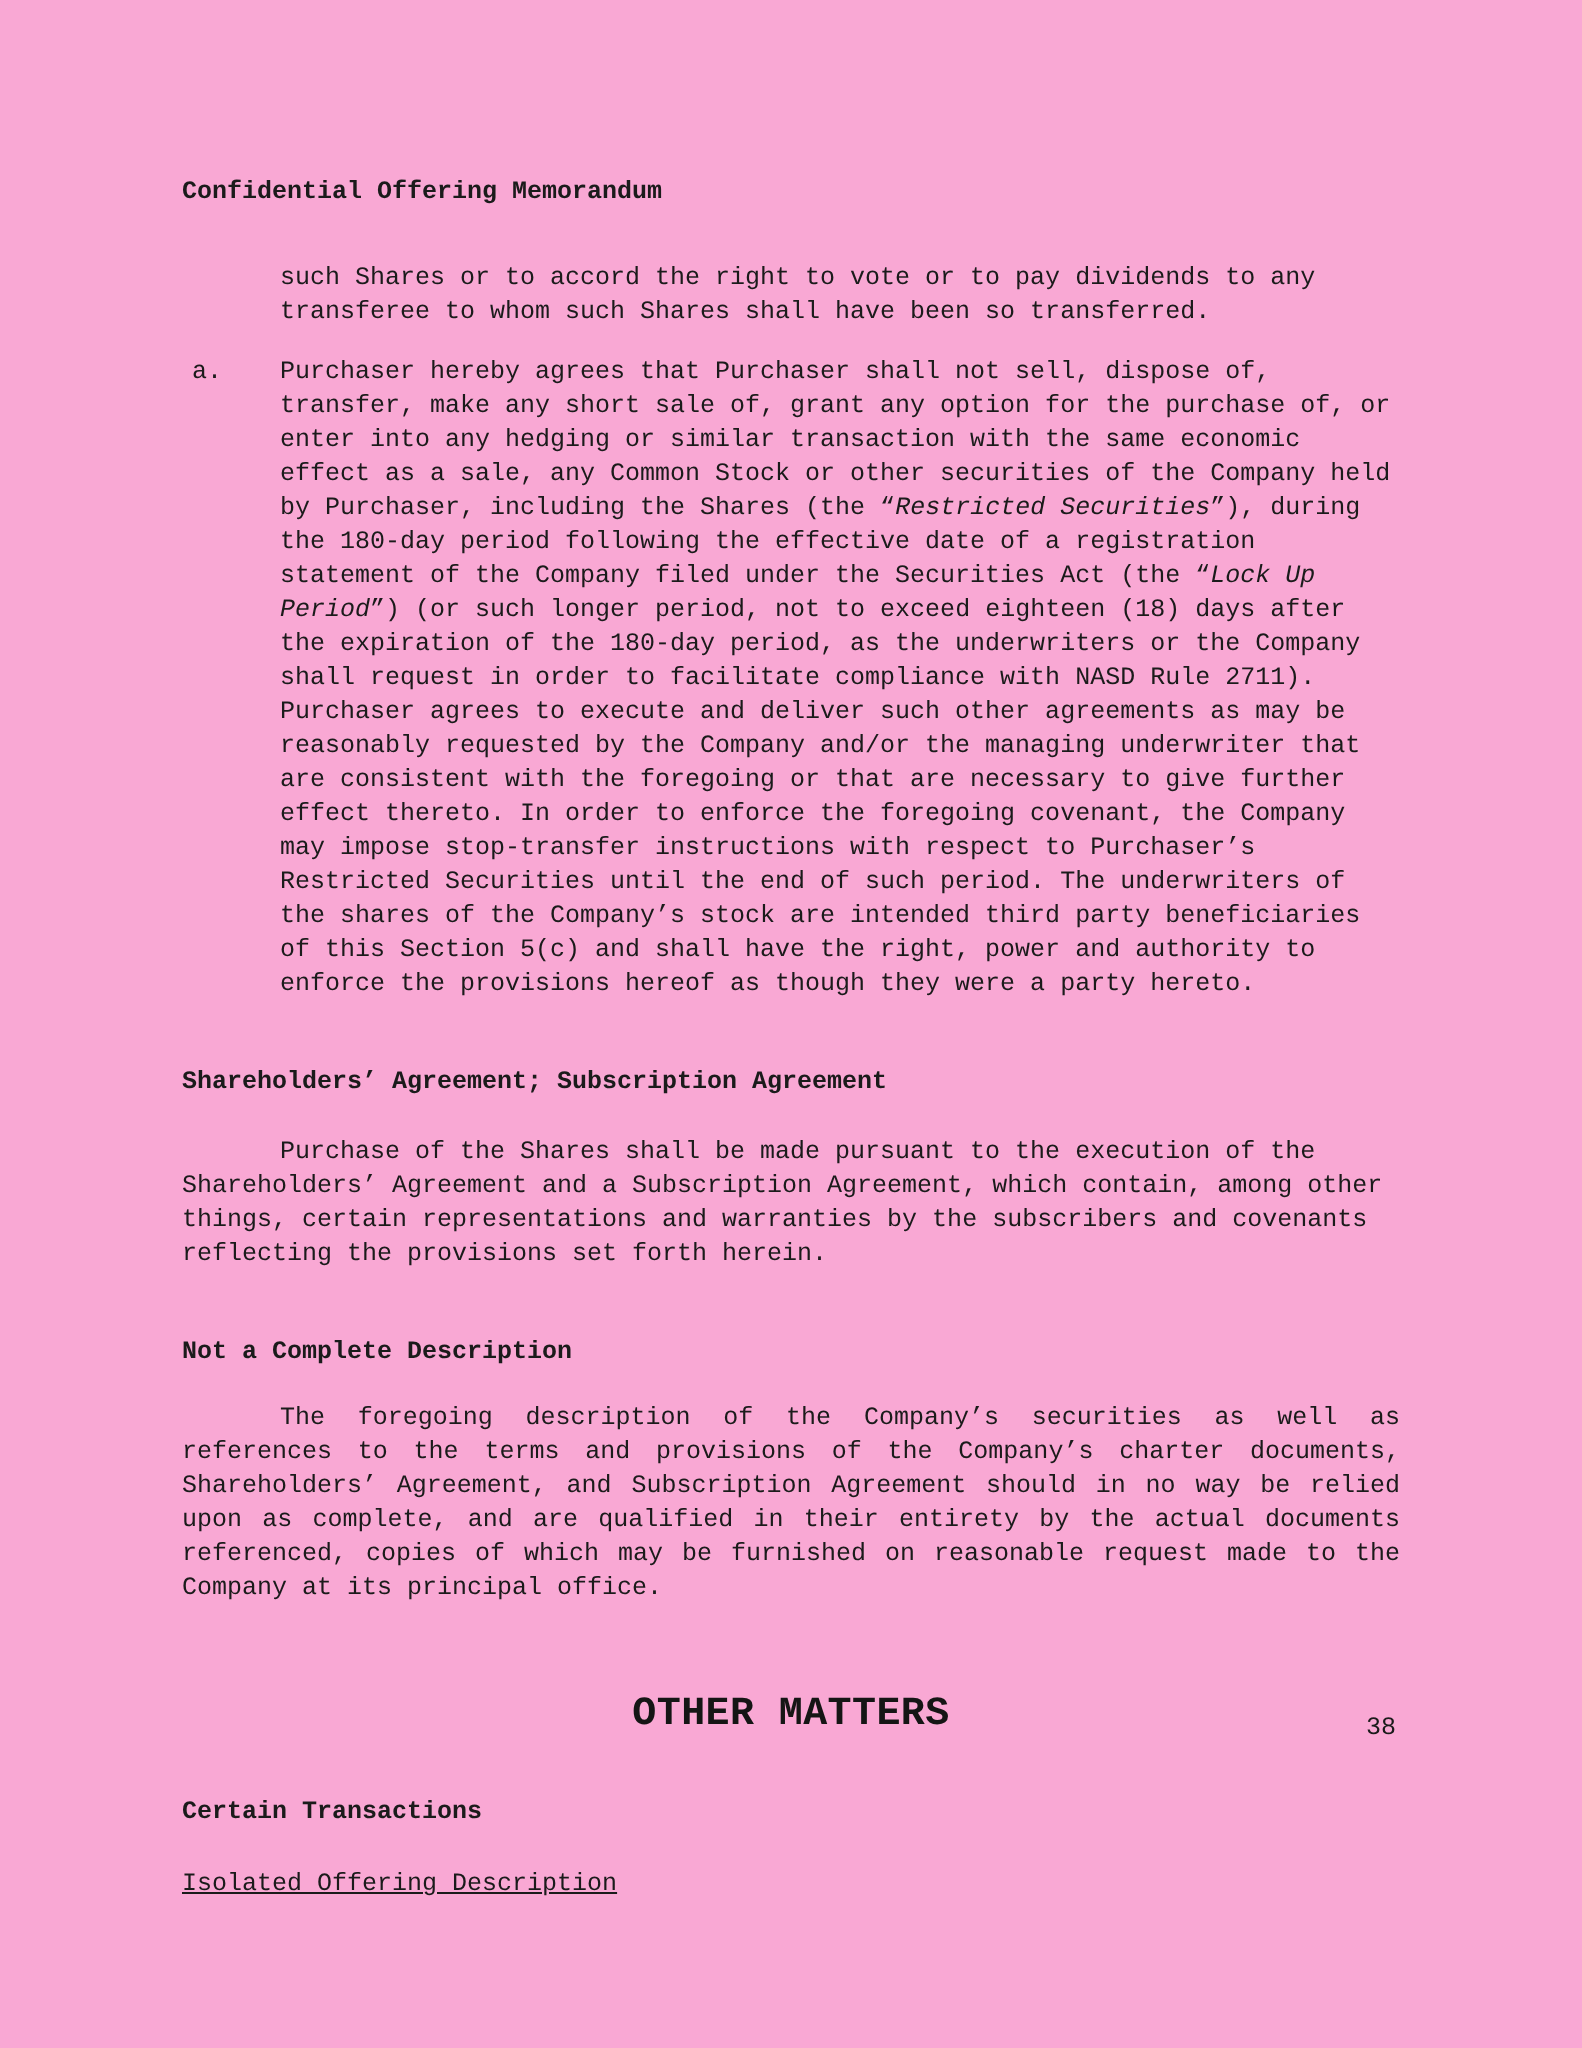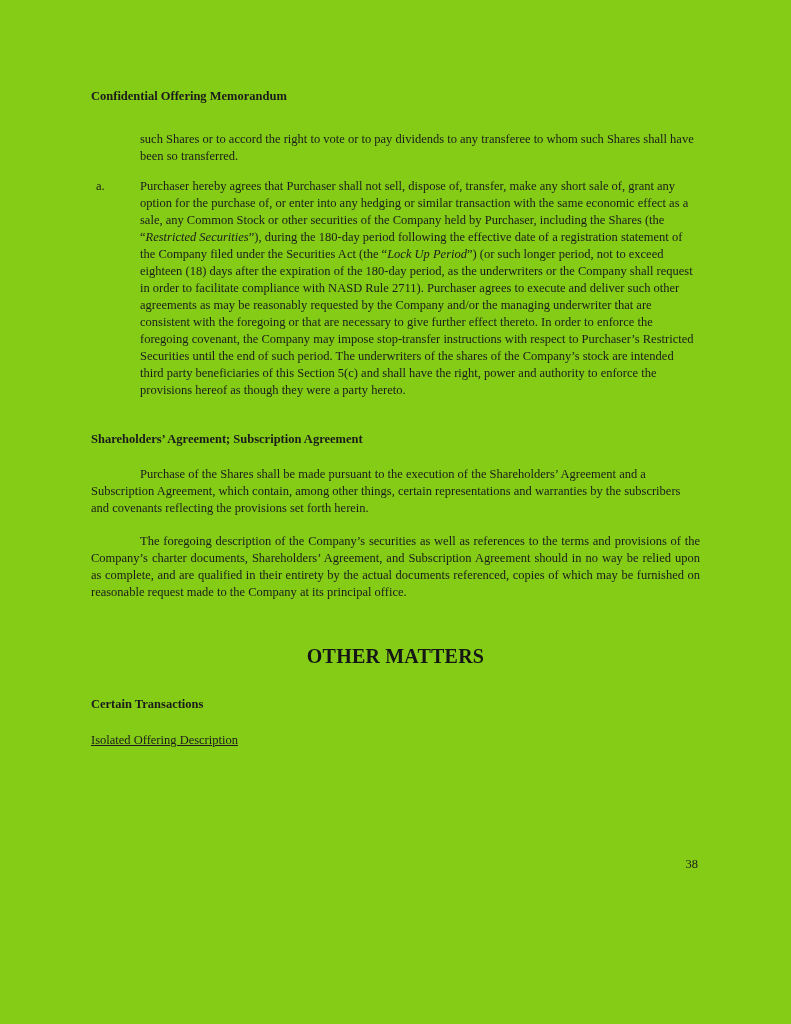--- a/index.html
+++ b/index.html
@@ -2,22 +2,22 @@
 <html><head>
 <meta charset="utf-8">
 <style>
   * { margin: 0; padding: 0; box-sizing: border-box; }
   html, body { background: #ffffff; }
   .page {
     position: relative;
     width: 791px;
     height: 1024px;
     margin: 0 auto;
-    background: #84cc16;
-    font-family: Liberation Serif, serif;
+    background: #f9a8d4;
+    font-family: Liberation Mono, monospace;
     font-size: 12.5px;
     line-height: 17px;
     color: #1b1b1b;
     padding: 88px 91px 0 91px;
     overflow: hidden;
   }
   .doc-header p { font-weight: bold; }
   .para-block {
     margin-left: 49px;
     margin-top: 26px;
@@ -78,20 +78,21 @@
 
   <div class="list-item">
     <span class="list-label">a.</span>
     <span class="list-text"><span>Purchaser hereby agrees that Purchaser shall not sell, dispose of, transfer, make any short sale of, grant any option for the purchase of, or enter into any hedging or similar transaction with the same economic effect as a sale, any Common Stock or other securities of the Company held by Purchaser, including the Shares (the “</span><i>Restricted Securities</i><span>”), during the 180-day period following the effective date of a registration statement of the Company filed under the Securities Act (the “</span><i>Lock Up Period</i><span>”) (or such longer period, not to exceed eighteen (18) days after the expiration of the 180-day period, as the underwriters or the Company shall request in order to facilitate compliance with NASD Rule 2711).  Purchaser agrees to execute and deliver such other agreements as may be reasonably requested by the Company and/or the managing underwriter that are consistent with the foregoing or that are necessary to give further effect thereto.  In order to enforce the foregoing covenant, the Company may impose stop-transfer instructions with respect to Purchaser’s Restricted Securities until the end of such period. The underwriters of the shares of the Company’s stock are intended third party beneficiaries of this Section 5(c) and shall have the right, power and authority to enforce the provisions hereof as though they were a party hereto.</span></span>
   </div>
 
   <h2 class="section-heading">Shareholders’ Agreement; Subscription Agreement</h2>
 
   <p class="para-first-indent">Purchase of the Shares shall be made pursuant to the execution of the Shareholders’ Agreement and a Subscription Agreement, which contain, among other things, certain representations and warranties by the subscribers and covenants reflecting the provisions set forth herein.</p>
 
+  <h2 class="section-heading">Not a Complete Description</h2>
 
   <p class="para-first-indent para-not-complete justify">The foregoing description of the Company’s securities as well as references to the terms and provisions of the Company’s charter documents, Shareholders’ Agreement, and Subscription Agreement should in no way be relied upon as complete, and are qualified in their entirety by the actual documents referenced, copies of which may be furnished on reasonable request made to the Company at its principal office.</p>
 
   <h1 class="big-heading">OTHER MATTERS</h1>
 
   <h2 class="section-heading heading-certain">Certain Transactions</h2>
 
   <p class="underlined-heading">Isolated Offering Description</p>
 
   <span class="page-number">38</span>

